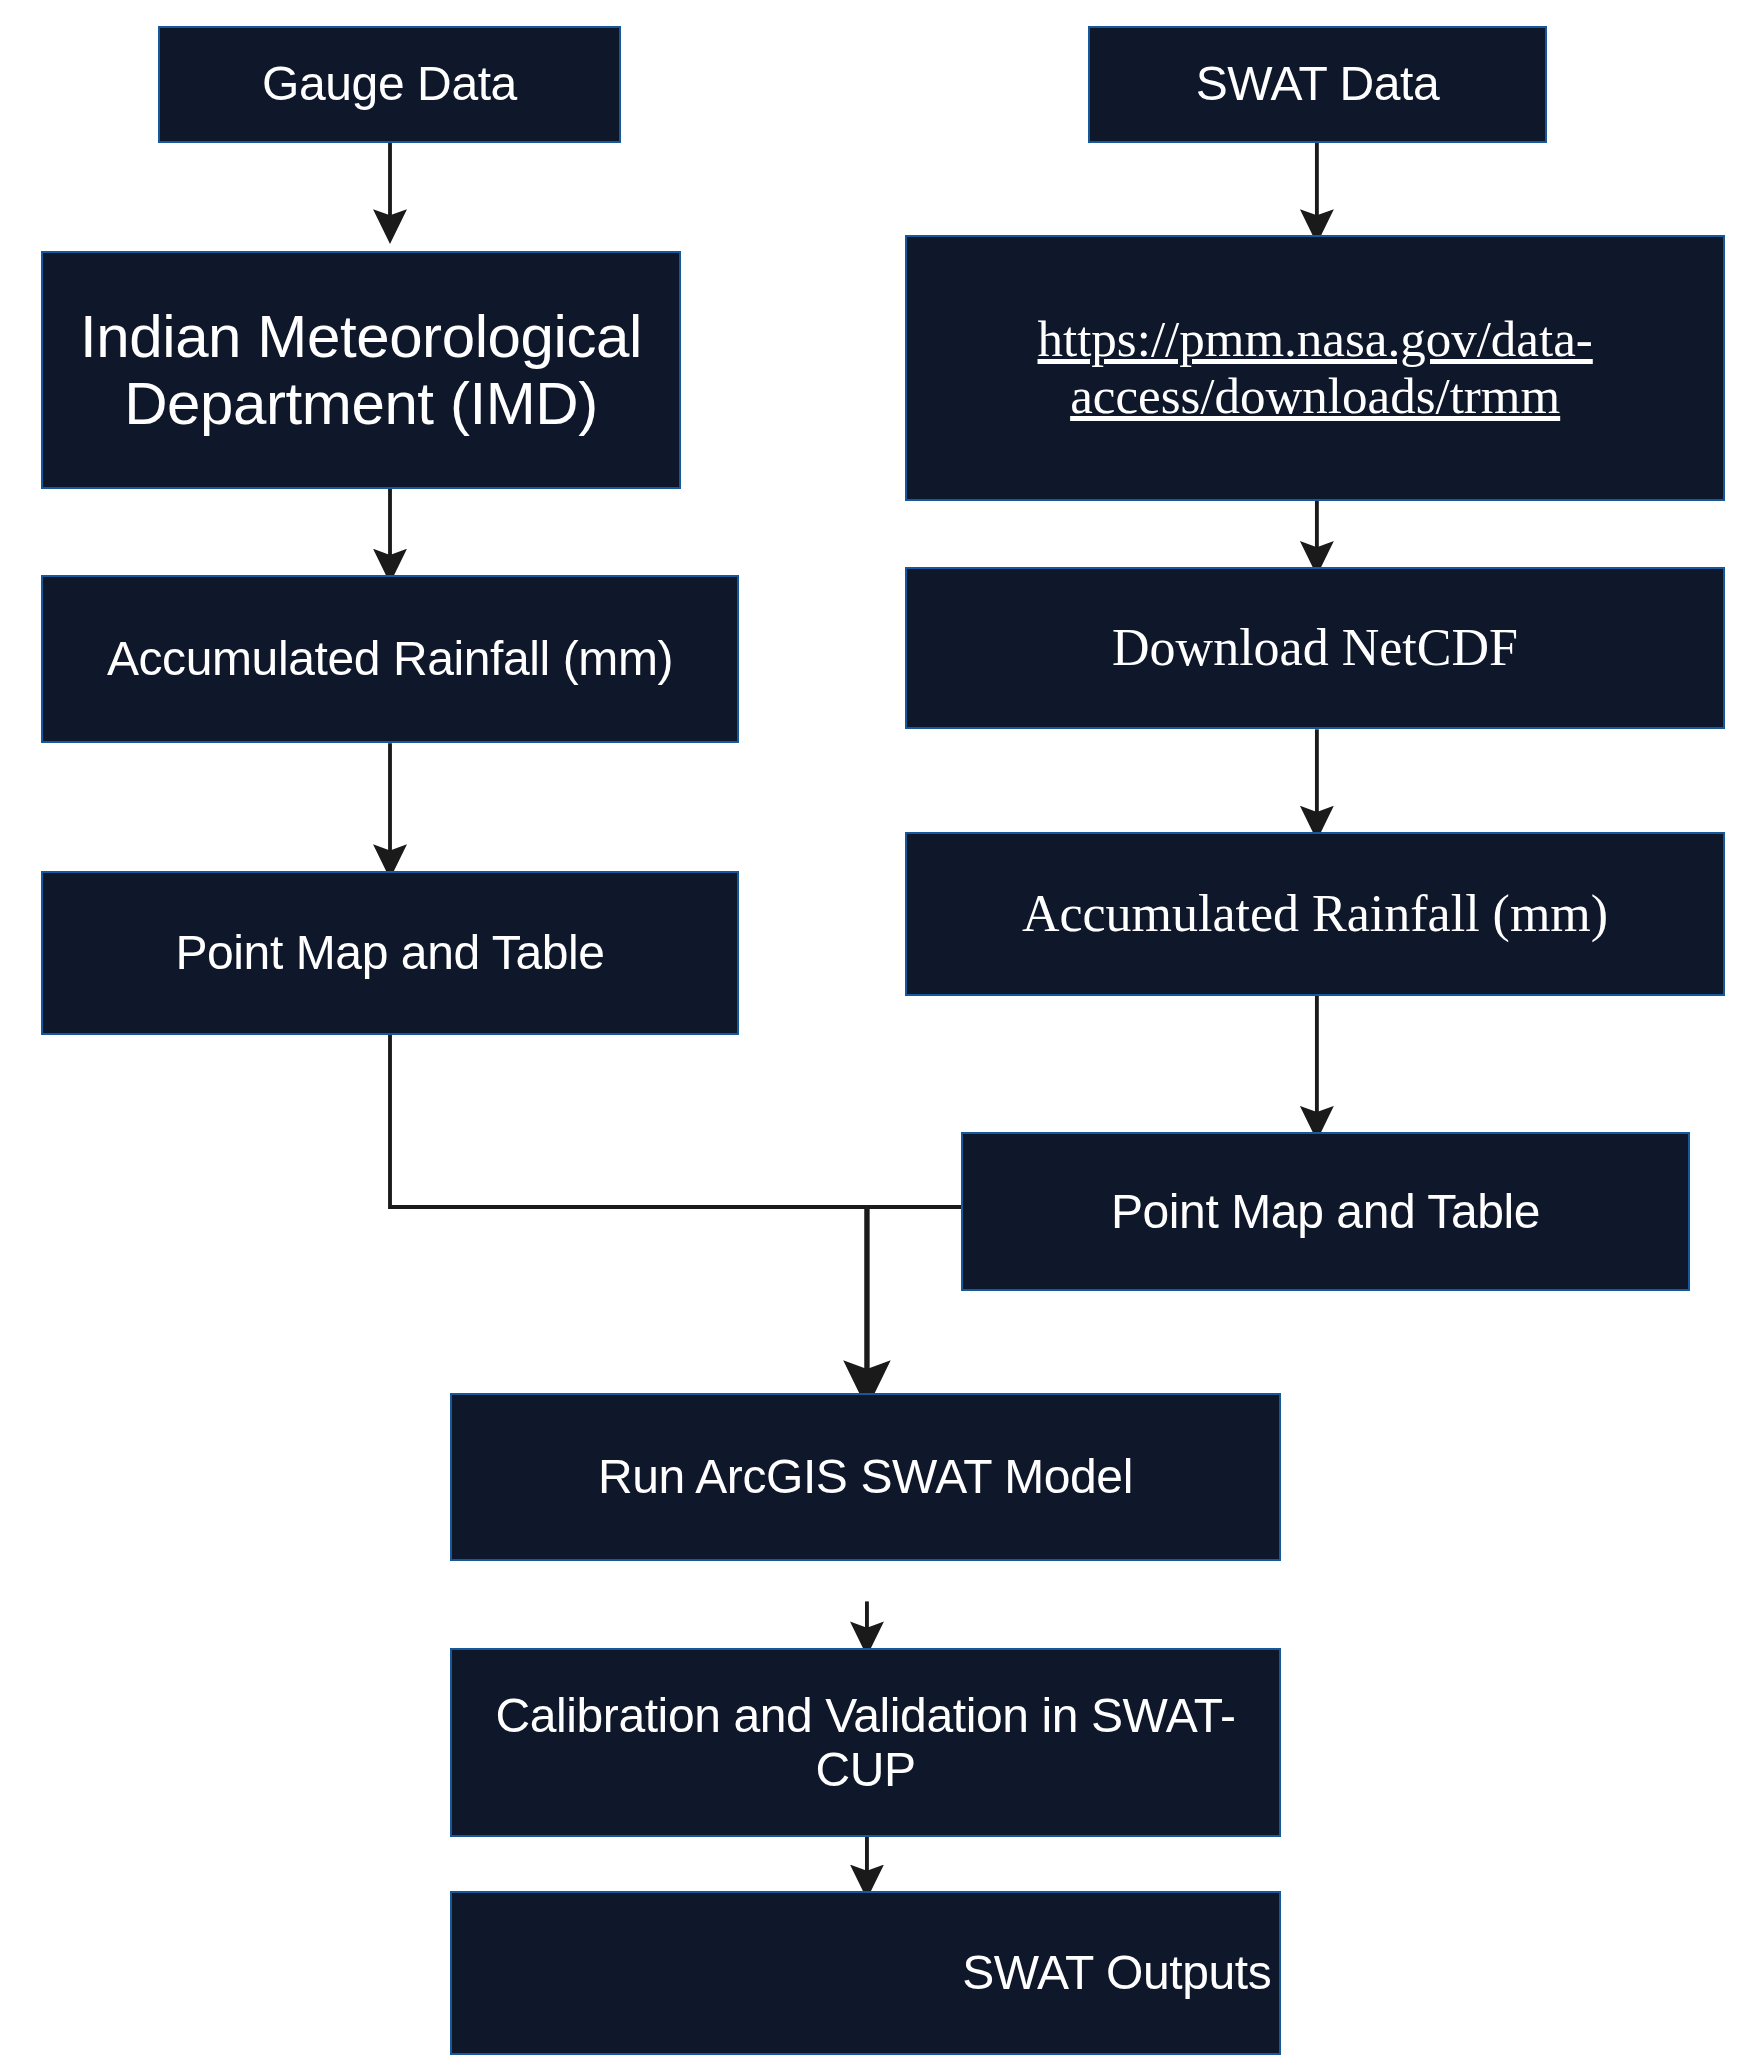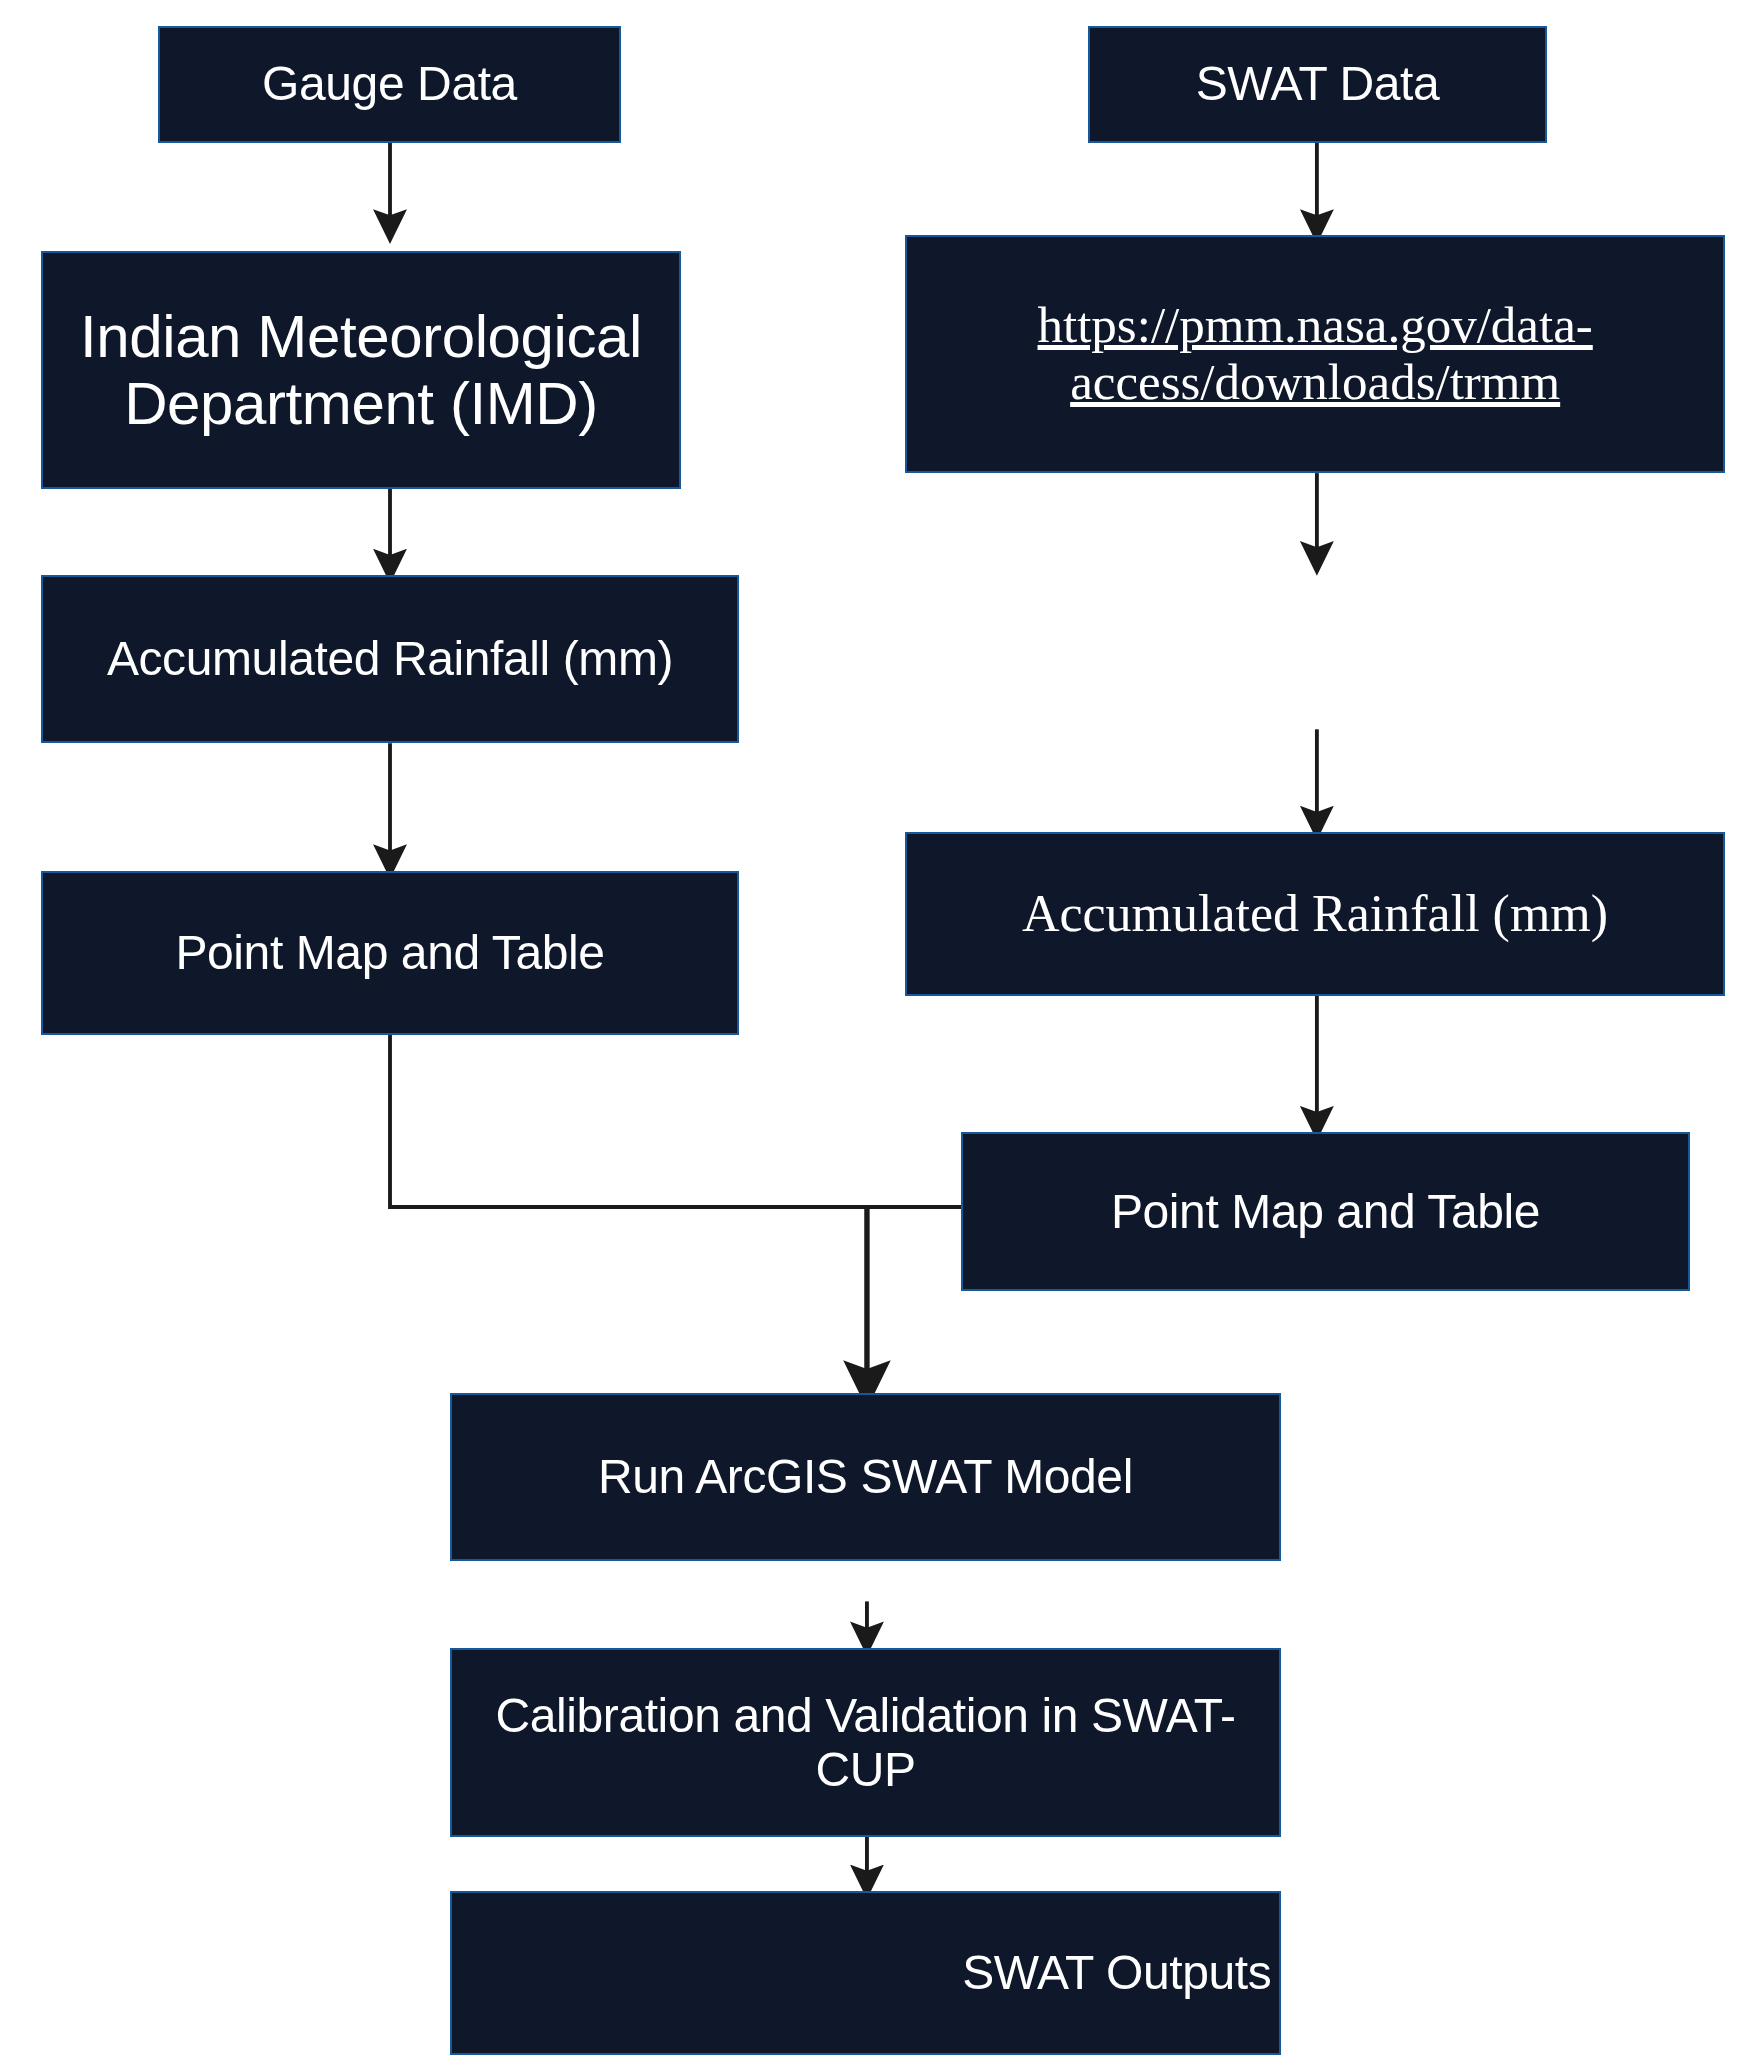--- a/index.html
+++ b/index.html
@@ -110,28 +110,31 @@
   </div>
 
   <div class="node sans" style="left:1088px; top:25.5px; width:459px; height:117px; font-size:48px;">
     <span class="nodetext">SWAT Data</span>
   </div>
 
   <div class="node sans" style="left:41px; top:251px; width:640px; height:238px; font-size:60px;">
     <span class="nodetext">Indian Meteorological Department (IMD)</span>
   </div>
 
-  <div class="node serif" style="left:905px; top:235px; width:820px; height:238px; font-size:51px;padding-left:8px;">
+  <div class="node serif" style="left:905px; top:235px; width:820px; height:266px; font-size:51px;padding-left:8px;">
     <span class="nodetext link-text">https://pmm.nasa.gov/data-access/downloads/trmm</span>
   </div>
 
   <div class="node sans" style="left:41px; top:575px; width:698px; height:168px; font-size:48px;">
     <span class="nodetext">Accumulated Rainfall (mm)</span>
   </div>
 
+  <div class="node serif" style="left:905px; top:567px; width:820px; height:162px; font-size:52px;">
+    <span class="nodetext">Download NetCDF</span>
+  </div>
 
   <div class="node sans" style="left:41px; top:871px; width:698px; height:164px; font-size:48px;">
     <span class="nodetext">Point Map and Table</span>
   </div>
 
   <div class="node serif" style="left:905px; top:832px; width:820px; height:164px; font-size:52px;">
     <span class="nodetext">Accumulated Rainfall (mm)</span>
   </div>
 
   <div class="node sans" style="left:961px; top:1132px; width:729px; height:159px; font-size:48px;">

